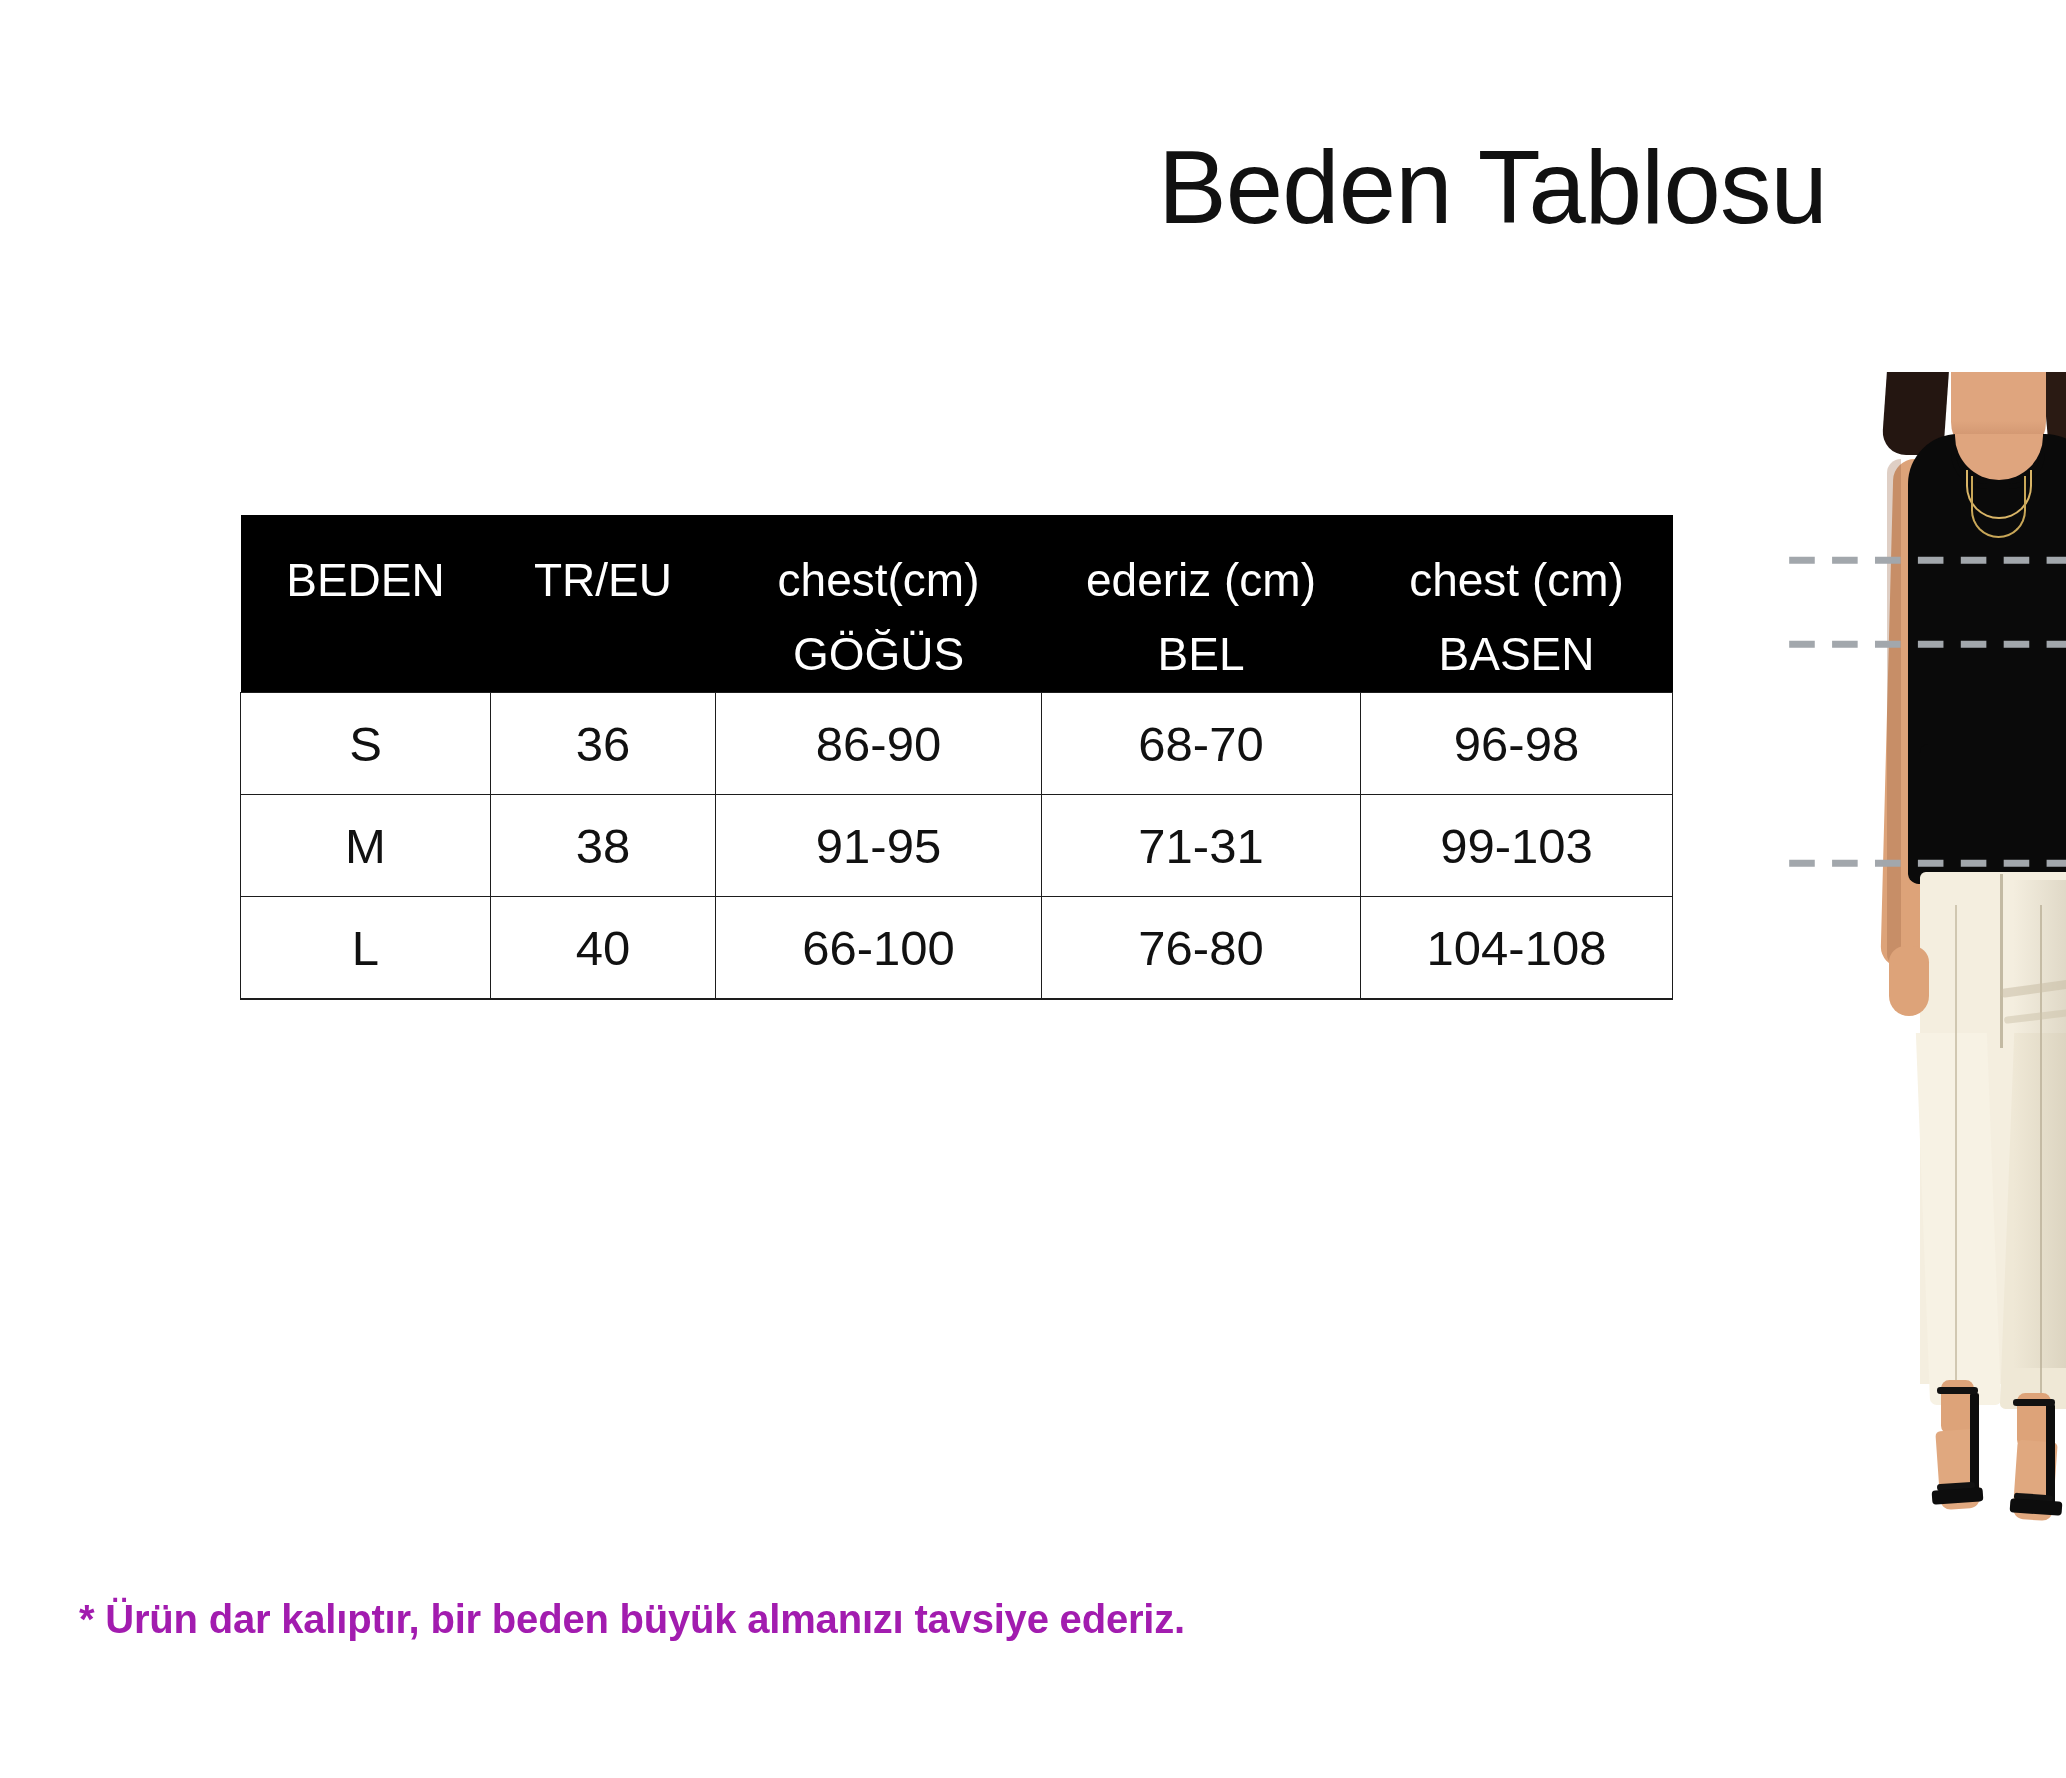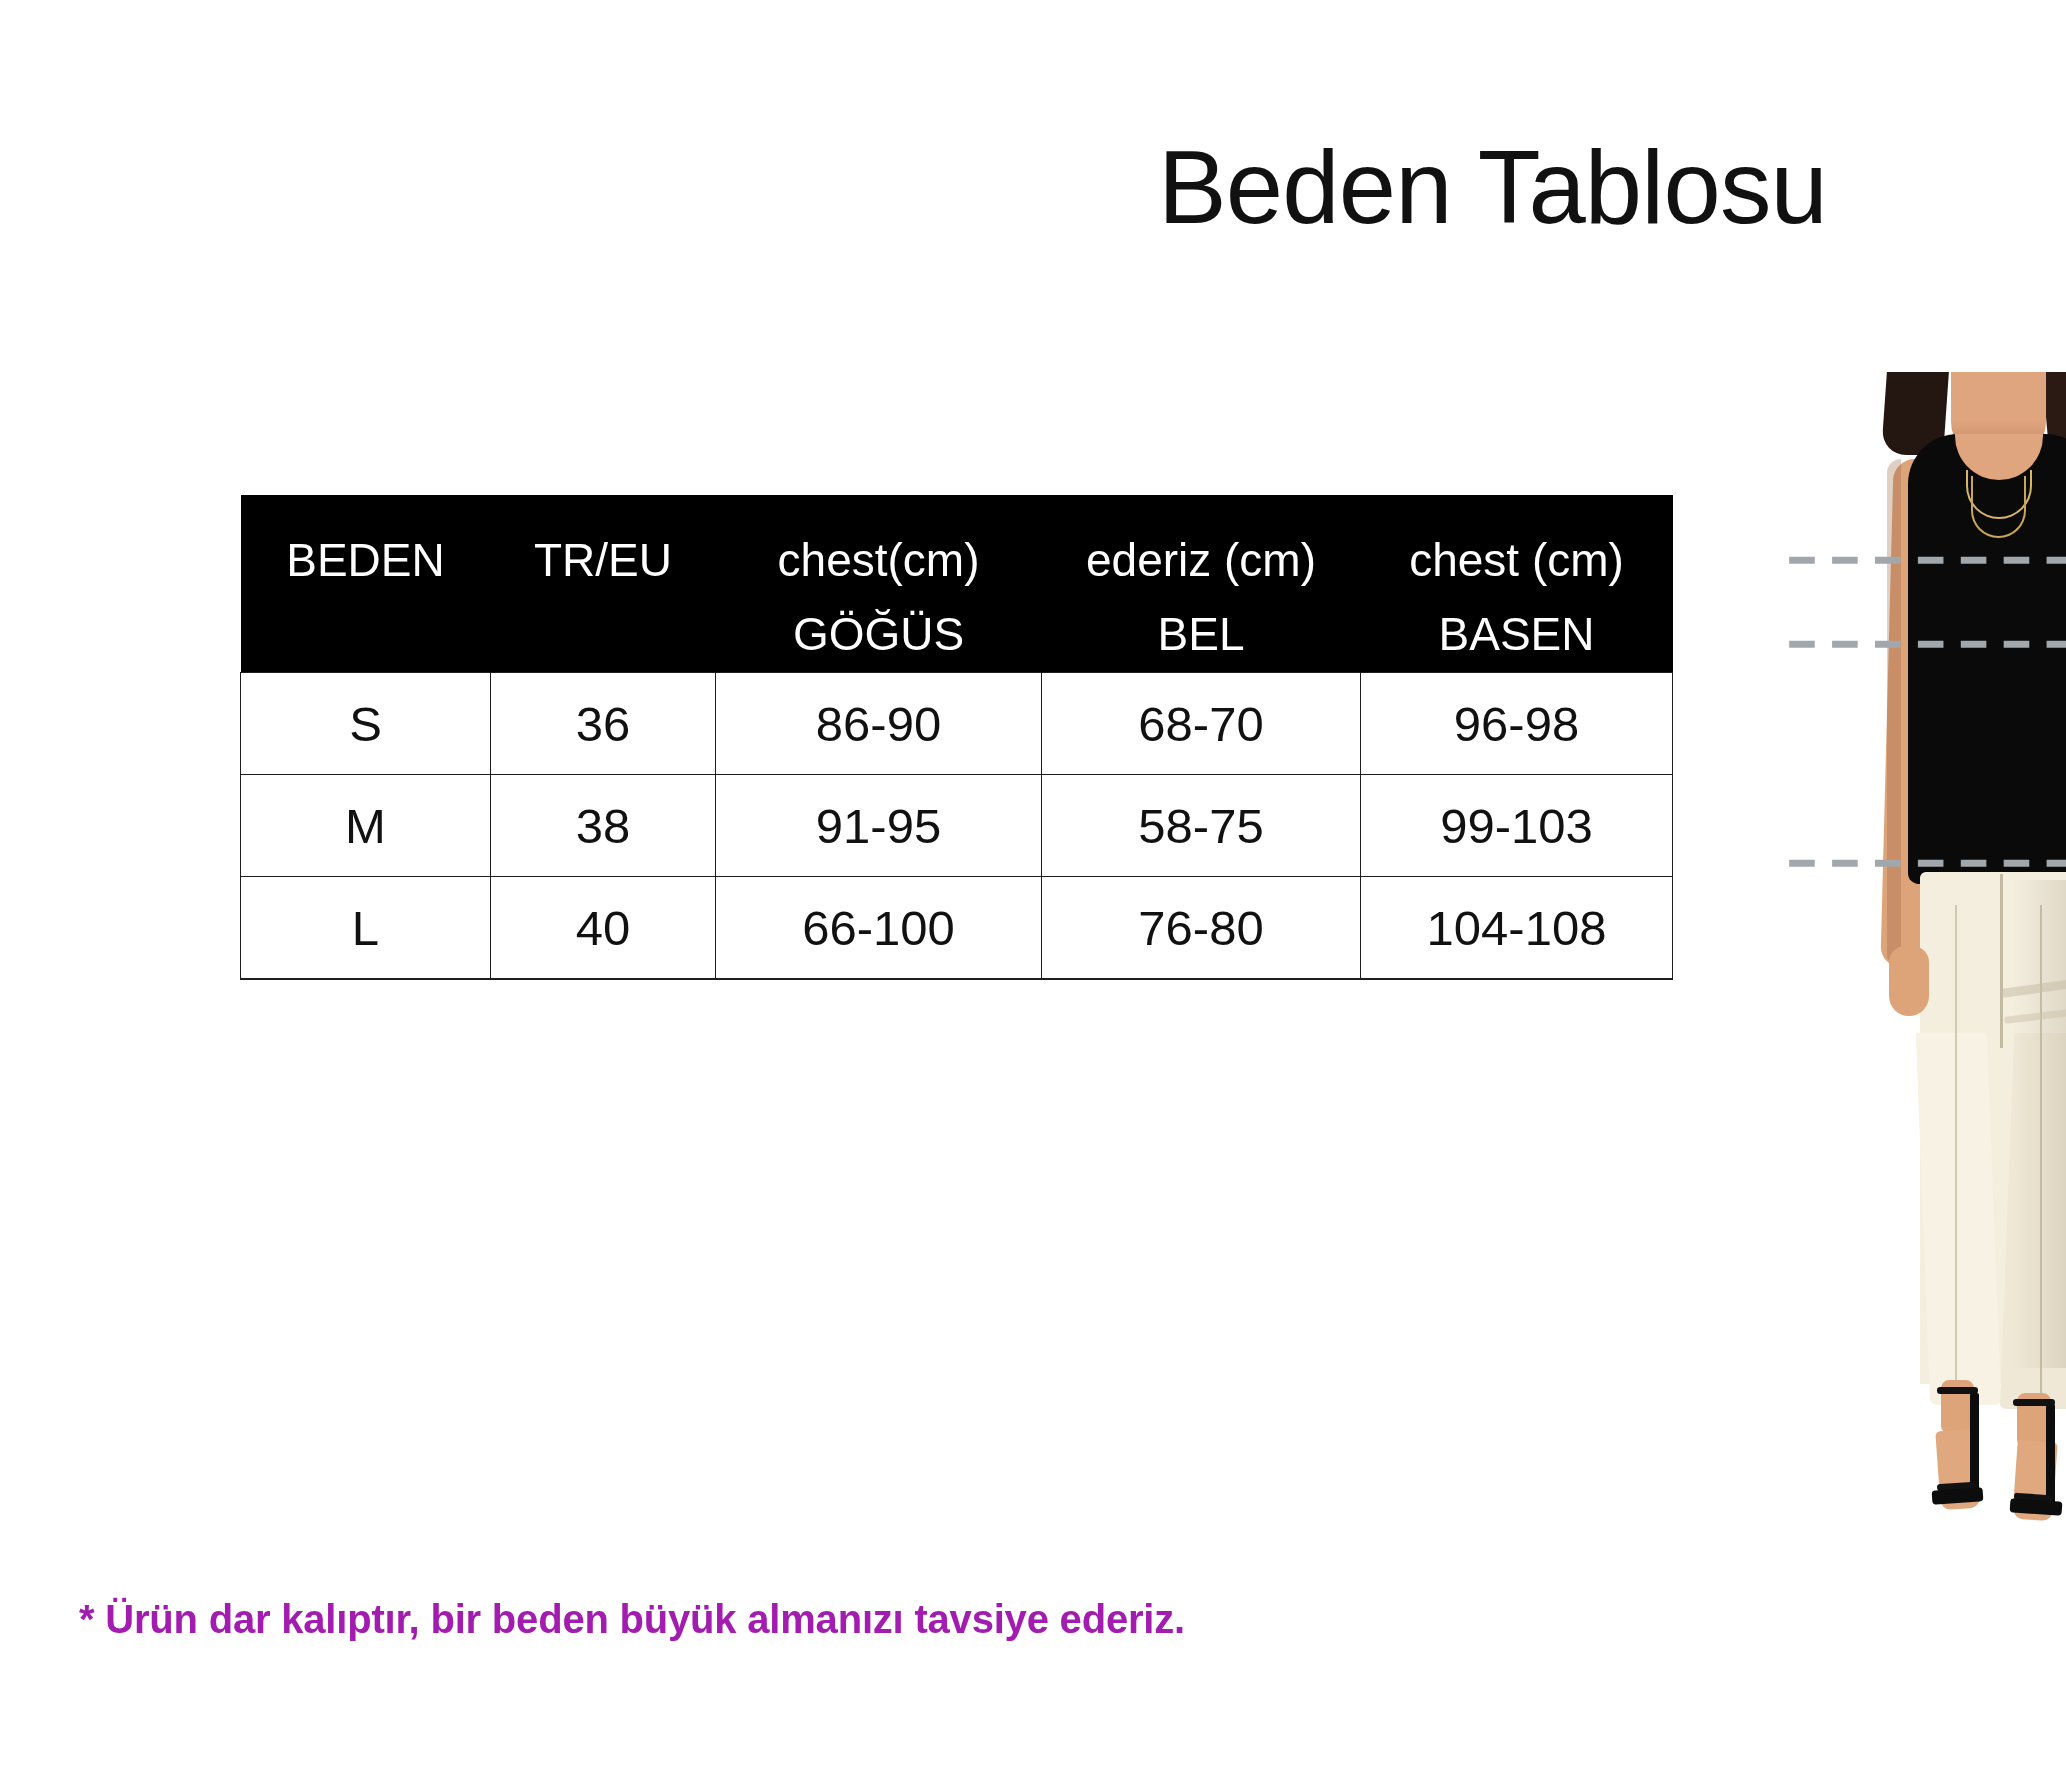--- a/index.html
+++ b/index.html
@@ -30,21 +30,21 @@
     font-weight: 400;
     letter-spacing: -0.8px;
     color: #111111;
     line-height: 1;
   }
 
   
   #size-table {
     position: absolute;
     left: 240px;
-    top: 495px;
+    top: 515px;
     width: 1431px;
     border-collapse: collapse;
     table-layout: fixed;
   }
   #size-table col.c-beden { width: 250px; }
   #size-table col.c-treu  { width: 225px; }
   #size-table col.c-chest { width: 326px; }
   #size-table col.c-waist { width: 319px; }
   #size-table col.c-high  { width: 312px; }
 
@@ -255,21 +255,21 @@
         <td>S</td>
         <td>36</td>
         <td>86-90</td>
         <td>68-70</td>
         <td>96-98</td>
       </tr>
       <tr>
         <td>M</td>
         <td>38</td>
         <td>91-95</td>
-        <td>58-75</td>
+        <td>71-31</td>
         <td>99-103</td>
       </tr>
       <tr>
         <td>L</td>
         <td>40</td>
         <td>66-100</td>
         <td>76-80</td>
         <td>104-108</td>
       </tr>
     </tbody>

